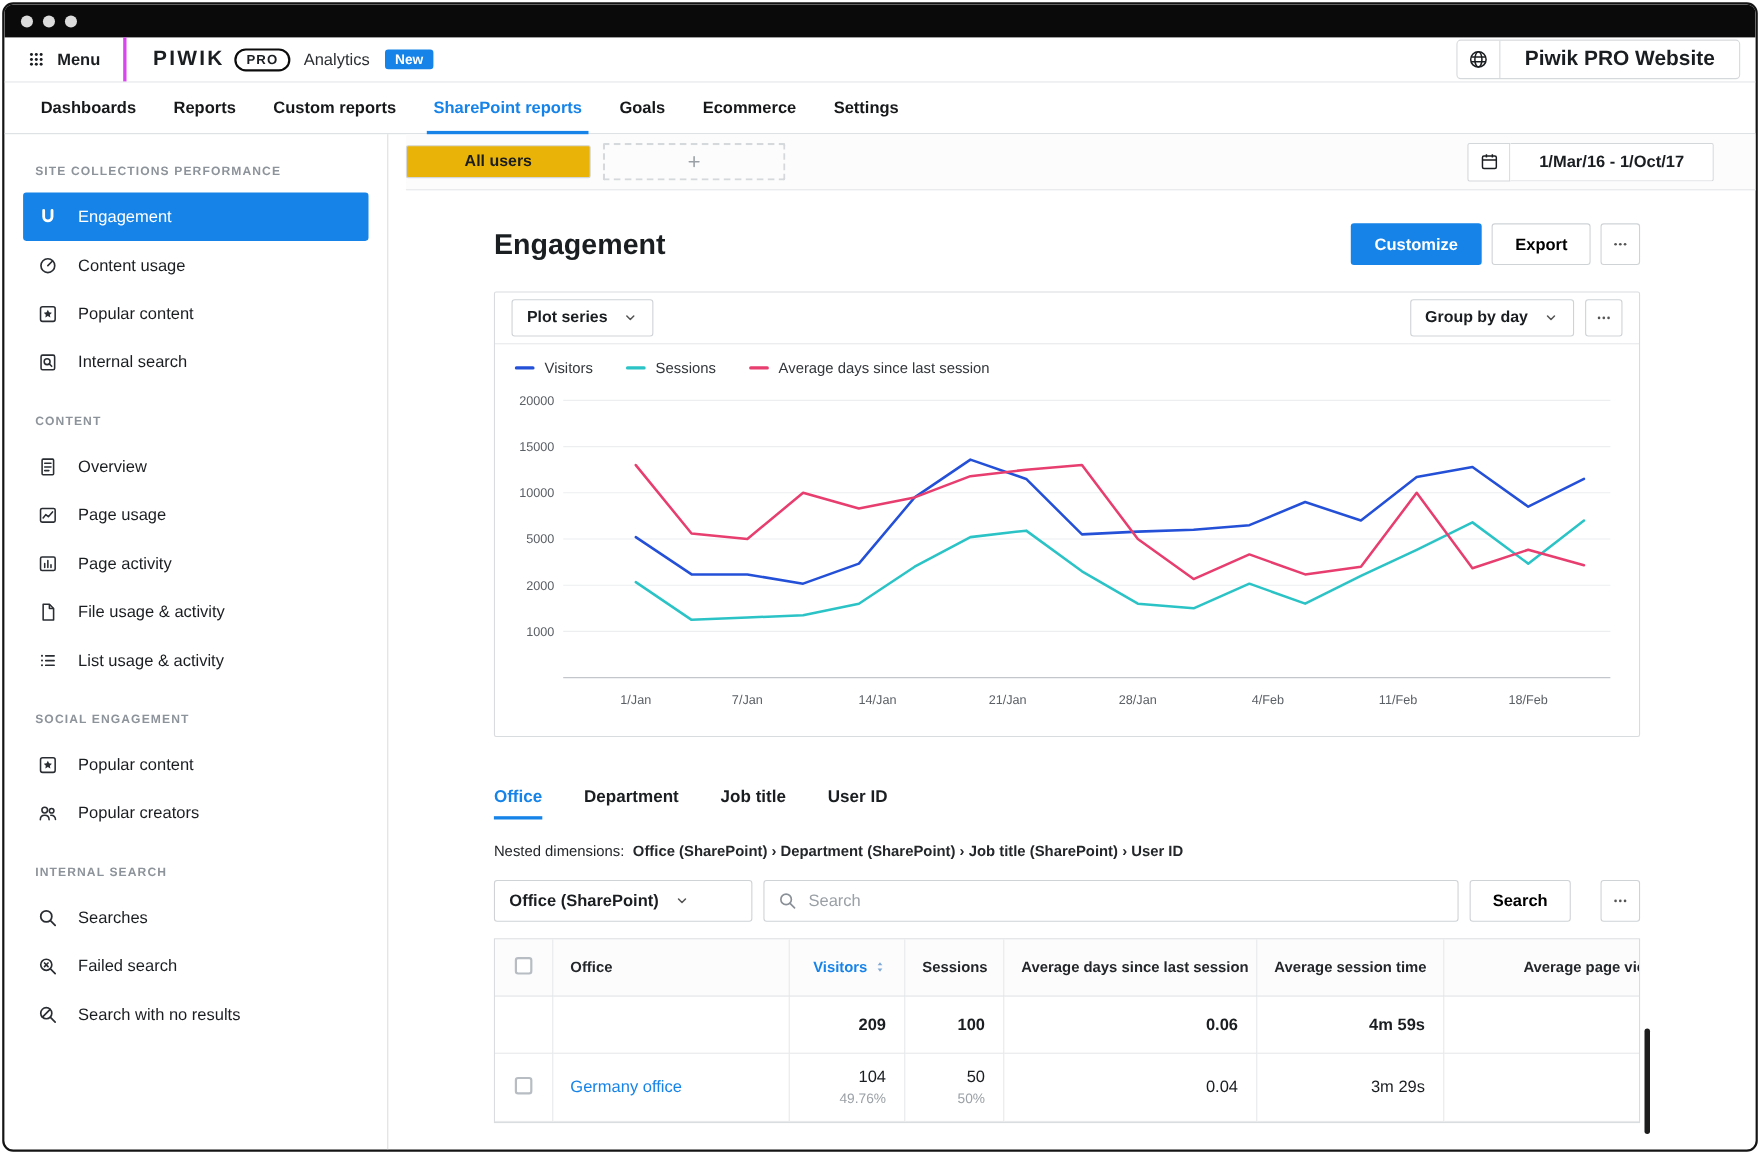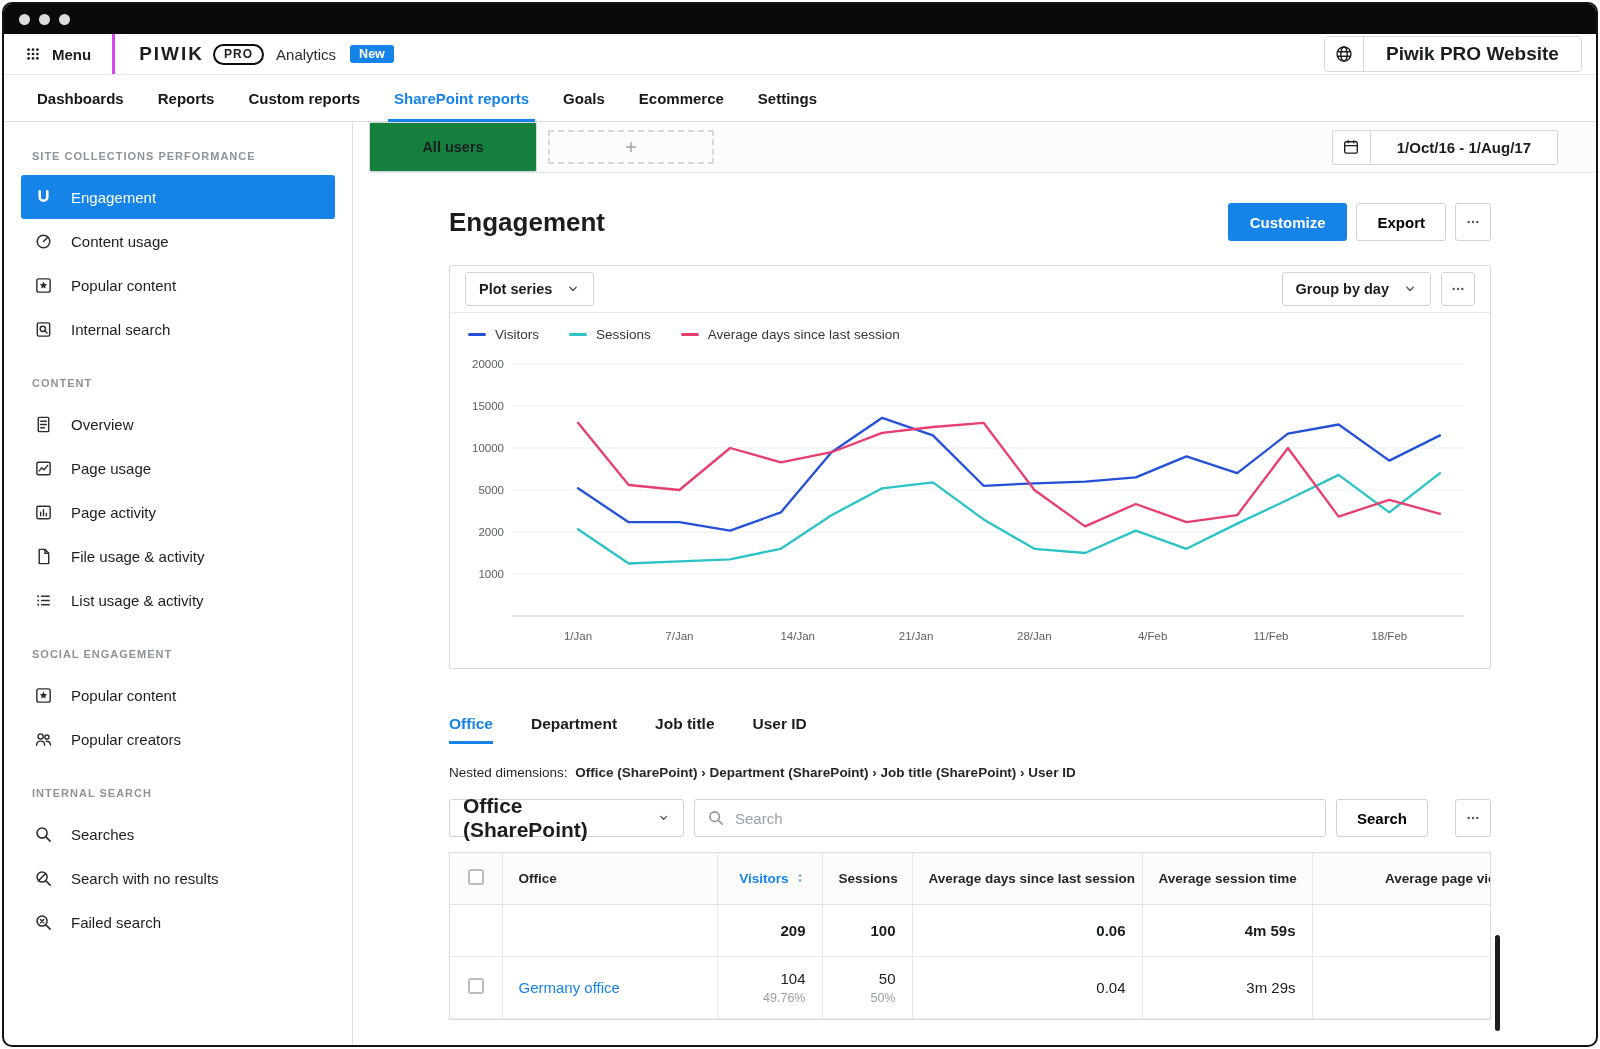--- a/index.html
+++ b/index.html
@@ -28,21 +28,21 @@
   
   .app-body{ display:flex; height:calc(100% - 118px);gap:16px;}
   .sidebar{ width:349px; border-right:1px solid #dcdfe2; padding-top:2px; overflow:hidden; flex-shrink:0;}
   .side-title{ padding:26px 28px 13px; font-size:11px; font-weight:700; letter-spacing:1px; color:#8d939a;}
   .side-item{ display:flex; align-items:center; gap:18px; height:44px; margin:0 17px; padding:0 13px; border-radius:3px; font-size:15px; color:#1b1e21; cursor:pointer;}
   .side-item .icon{ color:#2a2e33;}
   .side-item.active{ background:var(--accent); color:#fff;}
   .side-item.active .icon{ color:#fff;}
   .main{ flex:1; display:flex; flex-direction:column; min-width:0;}
   .main-toolbar{ height:51px; border-bottom:1px solid #e4e6e9; display:flex; align-items:center; padding:0 38px 0 0; background:#fcfcfd; flex-shrink:0;}
-  .seg-btn{ width:168px; height:50px; border:1px solid #d4d7da; background:#15803d; display:flex; align-items:center; justify-content:center; font-size:14.5px; font-weight:700; border-radius:2px; cursor:pointer;}
+  .seg-btn{ width:168px; height:30px; border:1px solid #d4d7da; background:#eab308; display:flex; align-items:center; justify-content:center; font-size:14.5px; font-weight:700; border-radius:2px; cursor:pointer;}
   .seg-add{ width:166px; height:34px; border:2px dashed #d6d9dc; margin-left:11px; display:flex; align-items:center; justify-content:center; color:#9aa0a6; border-radius:2px; cursor:pointer;}
   .date-picker{ display:flex; height:35px; cursor:pointer;}
   .date-icon{ width:39px; border:1px solid #d4d7da; display:flex; align-items:center; justify-content:center; border-radius:2px 0 0 2px; background:#fff;}
   .date-text{ border:1px solid #d4d7da; border-left:none; display:flex; align-items:center; justify-content:center; padding:0 26px; font-weight:700; font-size:15px; border-radius:0 2px 2px 0; min-width:180px; background:#fff;}
   .content{ flex:1; overflow:hidden; padding-left:80px; position:relative;}
   .content-inner{ width:1042px;}
   .page-head{ display:flex; align-items:center; margin-top:30px;}
   .page-title{ font-size:26px; font-weight:700;}
   .head-actions{ margin-left:auto; display:flex; gap:9px; align-items:center;}
   .btn-primary{ background:var(--accent); color:#fff; font-size:15px; font-weight:600; padding:0 22px; height:38px; display:flex; align-items:center; border-radius:3px; border:none; cursor:pointer; font-family:inherit;}
@@ -58,21 +58,21 @@
   .legend-item{ display:flex; align-items:center; gap:9px; font-size:13.5px; color:#33373b; cursor:pointer;}
   .legend-swatch{ width:18px; height:3px; border-radius:2px; display:inline-block;}
   .chart-area{ padding:0 0 2px 0;}
   .dim-tabs{ display:flex; gap:38px; margin-top:46px;}
   .dim-tab{ font-size:15.5px; font-weight:700; color:#1b1e21; padding-bottom:11px; position:relative; cursor:pointer;}
   .dim-tab.active{ color:var(--accent);}
   .dim-tab.active::after{ content:""; position:absolute; left:0; right:0; bottom:0; height:3px; background:var(--accent);}
   .nested-dims{ margin-top:21px; font-size:13.5px; color:#24272a;}
   .nested-dims .val{ font-weight:700; margin-left:4px;}
   .table-controls{ display:flex; align-items:center; margin-top:19px; gap:10px;}
-  .dim-select{ width:235px; justify-content:center; height:38px; font-size:21px;}
+  .dim-select{ width:235px; justify-content:flex-start; height:38px; font-size:15px;}
   .search-wrap{ flex:1; height:38px; border:1px solid #cfd3d6; border-radius:3px; display:flex; align-items:center; padding:0 12px; gap:10px; background:#fff;}
   .search-wrap .icon{ color:#8a9097;}
   .search-wrap input{ border:none; outline:none; flex:1; font-size:15px; font-family:inherit; color:#222; background:transparent;}
   .search-wrap input::placeholder{ color:#9aa0a6;}
   .table-controls .btn-more{ margin-left:17px;}
   .data-table{ margin-top:15px; border:1px solid #dadde0; overflow:hidden;}
   table{ border-collapse:collapse; table-layout:fixed; width:1122px;}
   th,td{ border-right:1px solid #e7e9eb; }
   th{ font-size:13.5px; font-weight:700; color:#24272a; padding:18px 16px; text-align:left; white-space:nowrap; border-bottom:1px solid #e0e3e6; background:#fcfcfd; overflow:hidden;}
   th.num{ text-align:right;}
@@ -267,33 +267,33 @@
               <circle cx="8.5" cy="8.5" r="5.3"></circle>
               <path d="M12.5 12.5 17 17"></path>
             </svg>
           </span>
           <span class="side-label">Searches</span>
         </div>
         <div class="side-item">
           <span class="icon i18">
             <svg viewBox="0 0 20 20" fill="none" stroke="currentColor" stroke-width="1.6" stroke-linecap="round">
               <circle cx="8.5" cy="8.5" r="5.3"></circle>
-              <path d="M12.5 12.5 17 17M4.8 12.2 12.2 4.8"></path>
-            </svg>
-          </span>
-          <span class="side-label">Search with no results</span>
+              <path d="M12.5 12.5 17 17M6.8 6.8l3.4 3.4M10.2 6.8l-3.4 3.4"></path>
+            </svg>
+          </span>
+          <span class="side-label">Failed search</span>
         </div>
         <div class="side-item">
           <span class="icon i18">
             <svg viewBox="0 0 20 20" fill="none" stroke="currentColor" stroke-width="1.6" stroke-linecap="round">
               <circle cx="8.5" cy="8.5" r="5.3"></circle>
-              <path d="M12.5 12.5 17 17M6.8 6.8l3.4 3.4M10.2 6.8l-3.4 3.4"></path>
-            </svg>
-          </span>
-          <span class="side-label">Failed search</span>
+              <path d="M12.5 12.5 17 17M4.8 12.2 12.2 4.8"></path>
+            </svg>
+          </span>
+          <span class="side-label">Search with no results</span>
         </div>
       </div>
 
     <div class="main">
       <div class="main-toolbar">
         <div class="seg-btn">All users</div>
         <div class="seg-add">
           <span class="icon i16">
               <svg viewBox="0 0 20 20" fill="none" stroke="currentColor" stroke-width="1.8" stroke-linecap="round">
                 <path d="M10 4.5v11M4.5 10h11"></path>
@@ -303,21 +303,21 @@
         <div class="spacer"></div>
         <div class="date-picker">
           <span class="date-icon">
             <span class="icon i18">
                 <svg viewBox="0 0 20 20" fill="none" stroke="currentColor" stroke-width="1.5">
                   <rect x="3" y="4.2" width="14" height="12.6" rx="1.5"></rect>
                   <path d="M3 8.4h14M7 2.4v3.4M13 2.4v3.4"></path>
                 </svg>
               </span>
           </span>
-          <span class="date-text">1/Oct/16 - 1/Aug/17</span>
+          <span class="date-text">1/Mar/16 - 1/Oct/17</span>
         </div>
       </div>
 
       <div class="content">
         <div class="content-inner">
           <div class="page-head">
             <h1 class="page-title">Engagement</h1>
             <div class="head-actions">
               <button class="btn-primary">Customize</button>
               <button class="btn-outline">Export</button>

